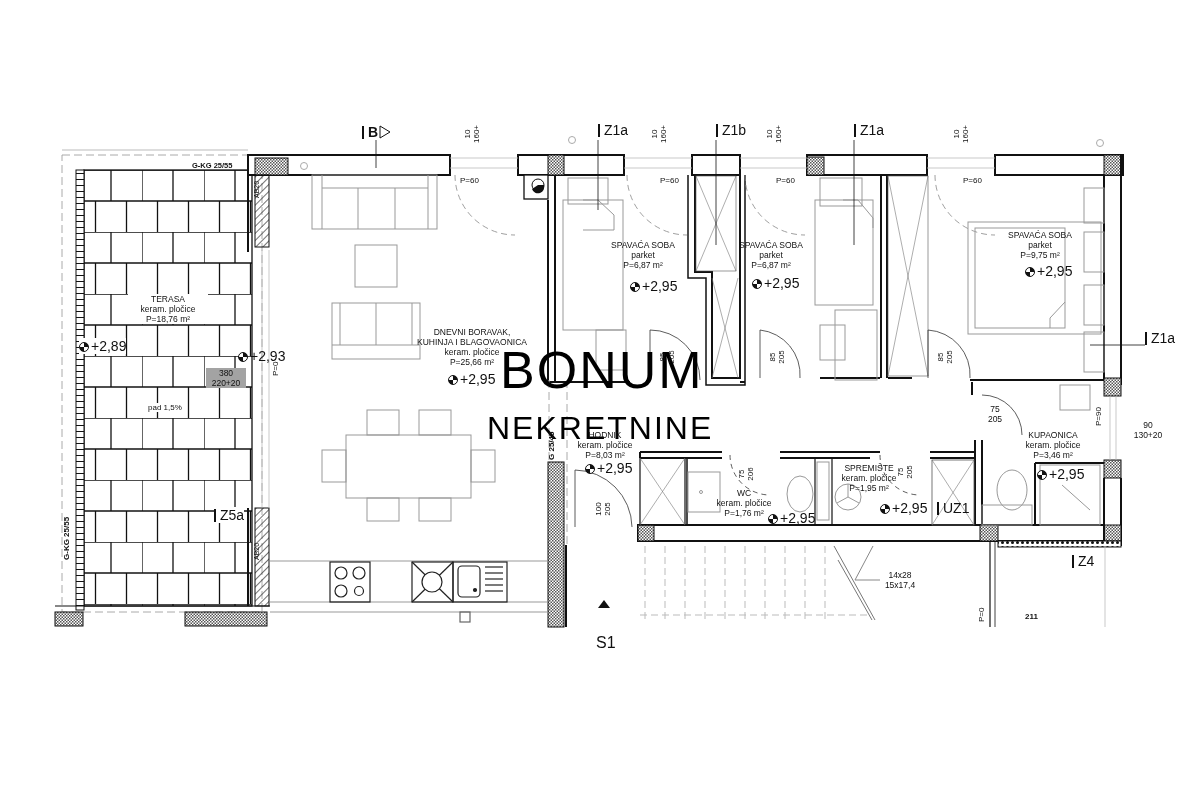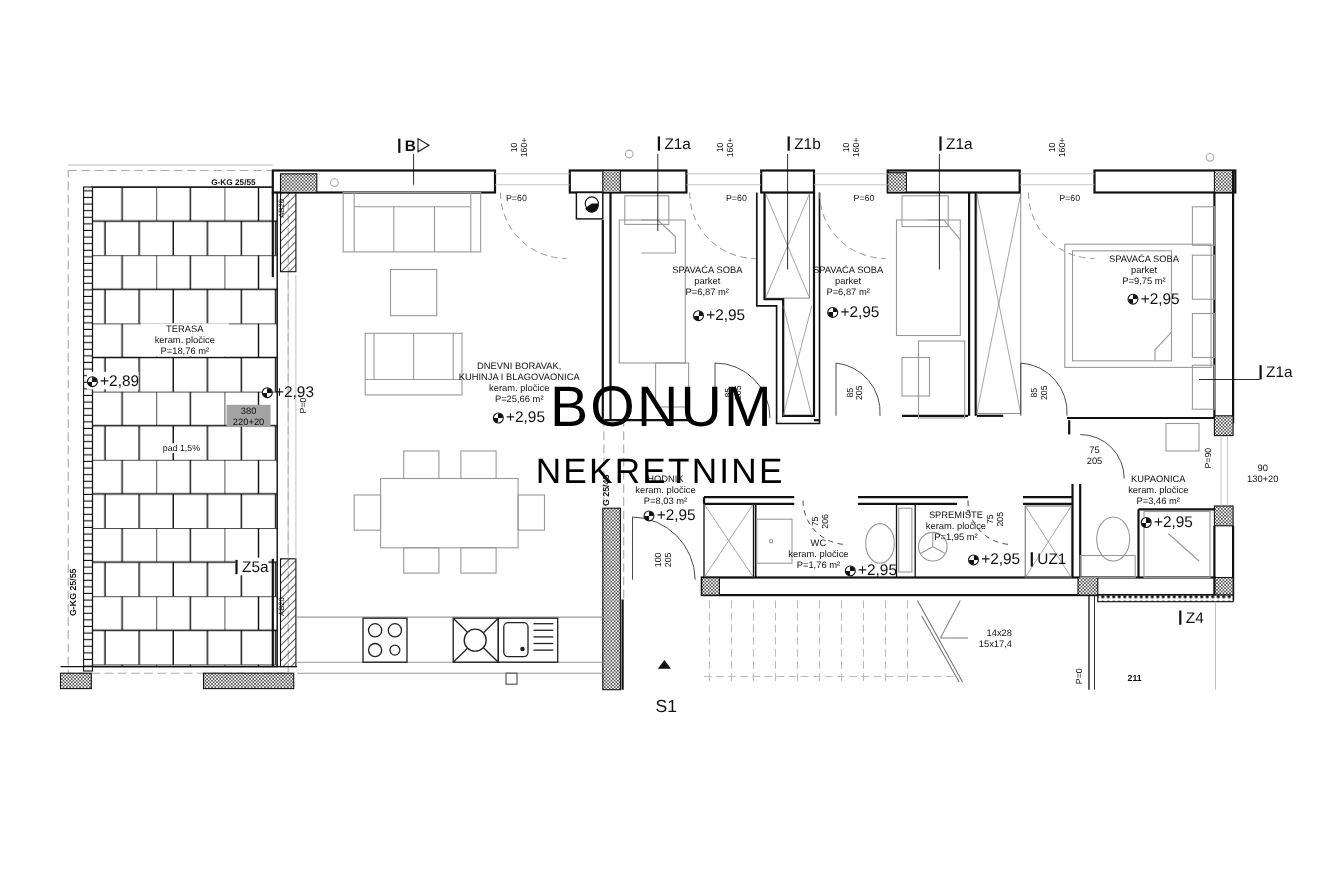--- a/index.html
+++ b/index.html
@@ -417,18 +417,18 @@
 <div class="lbl" style="left:980px;top:404px;width:30px;">
   <span class="t">75</span>
   <span class="t">205</span>
 </div>
 <div class="sm rot" style="left:1094px;top:426px;">P=90</div>
 <div class="lbl" style="left:1128px;top:420px;width:40px;">
   <span class="t">90</span>
   <span class="t">130+20</span>
 </div>
 
-<div class="lbl" style="left:880px;top:570px;width:40px;text-align:right;">
+<div class="lbl" style="left:880px;top:570px;width:40px;text-align:center;">
   <span class="t">14x28</span>
   <span class="t">15x17,4</span>
 </div>
 <div class="sm rot" style="left:977px;top:622px;">P=0</div>
 <div class="sm" style="left:1025px;top:612px;font-weight:bold;">211</div>
 
 </body></html>

